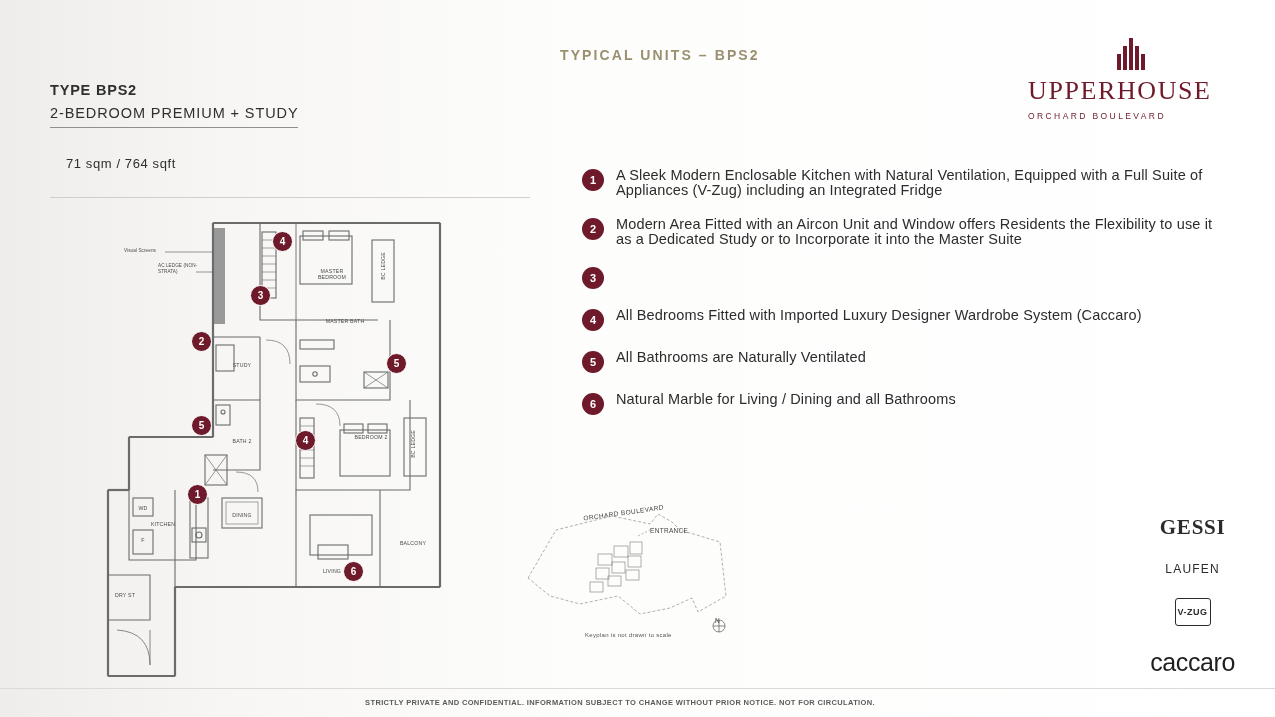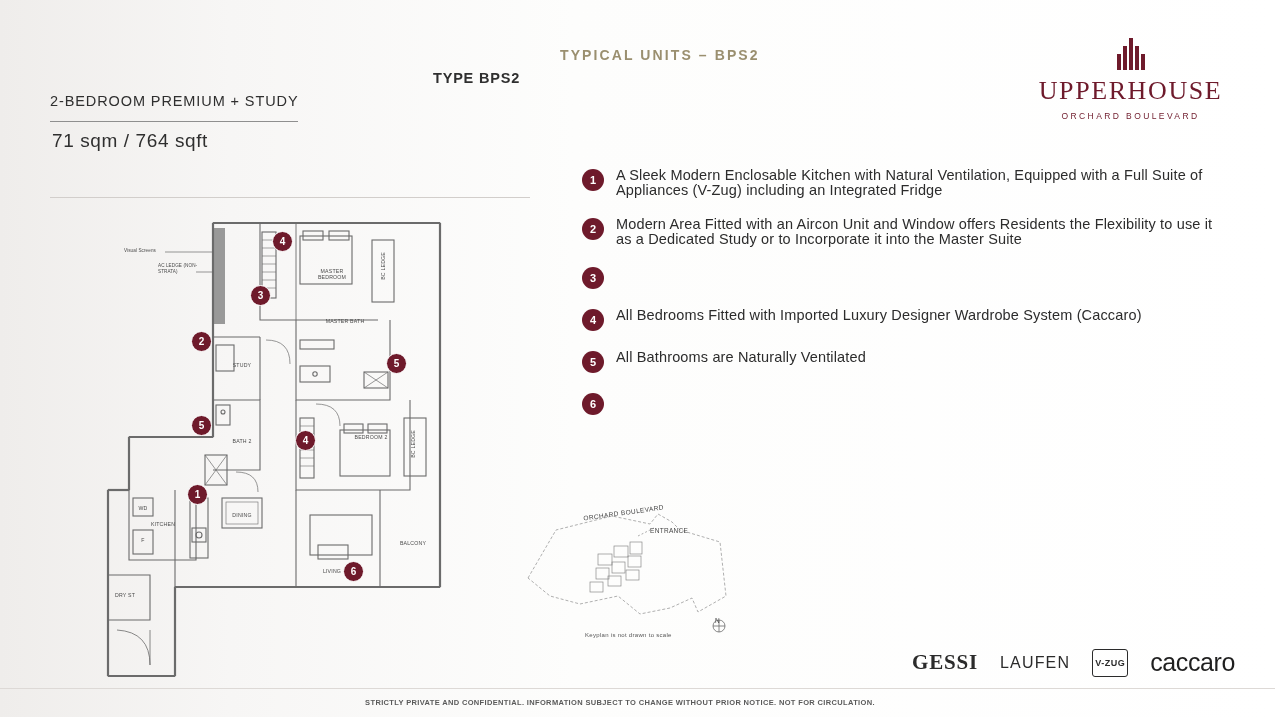--- a/index.html
+++ b/index.html
@@ -28,37 +28,36 @@
     position: absolute;
     left: 50px;
     top: 70px;
     width: 470px;
   }
   .type-label {
     font-size: 14.5px;
     font-weight: bold;
     letter-spacing: 0.8px;
     color: #2f2f2f;
-    margin: 0 0 6px 0;
-    text-align: right;
+    margin: 12px 0 6px 0;
   }
   .subtitle {
     font-size: 14.5px;
     letter-spacing: 0.9px;
     color: #2f2f2f;
     border-bottom: 1px solid #8f8f8f;
     display: inline-block;
-    padding-bottom: 12px;
-    margin-bottom: 4px;
+    padding-bottom: 6px;
+    margin-bottom: 24px;
   }
   .area {
-    font-size: 19px;
+    font-size: 13px;
     letter-spacing: 0.6px;
     color: #2f2f2f;
-    margin: 4px 0 0 2px;
+    margin: 4px 0 0 16px;
   }
   .units {
     font-size: 13.5px;
     letter-spacing: 0.6px;
     color: #2f2f2f;
     margin: 34px 0 0 0;
   }
   .head-rule {
     position: absolute;
     left: 50px;
@@ -78,21 +77,21 @@
     color: #9a8f6f;
     font-weight: bold;
   }
 
   
   .logo {
     position: absolute;
     right: 42px;
     top: 32px;
     width: 205px;
-    text-align: center;
+    text-align: left;
   }
   .logo-mark {
     height: 38px;
     display: flex;
     align-items: flex-end;
     justify-content: center;
     gap: 2px;
   }
   .logo-mark span {
     display: block;
@@ -213,30 +212,31 @@
   }
 
   
   .brands {
     position: absolute;
     right: 40px;
     bottom: 40px;
     display: flex;
     align-items: center;
     gap: 22px;
+    flex-direction: column;
   }
   .brand-gessi {
     font-family: "Liberation Serif", serif;
     font-size: 21px;
     font-weight: bold;
     letter-spacing: 0.8px;
     color: #2b2b2b;
   }
   .brand-laufen {
-    font-size: 16px;
+    font-size: 12px;
     letter-spacing: 1.2px;
     color: #2b2b2b;
   }
   .brand-vzug {
     width: 34px;
     height: 26px;
     border: 1.6px solid #2b2b2b;
     border-radius: 3px;
     display: flex;
     align-items: center;
@@ -335,20 +335,21 @@
     <div class="feature">
       <div class="bullet">4</div>
       <div class="feature-text">All Bedrooms Fitted with Imported Luxury Designer Wardrobe System (Caccaro)</div>
     </div>
     <div class="feature">
       <div class="bullet">5</div>
       <div class="feature-text">All Bathrooms are Naturally Ventilated</div>
     </div>
     <div class="feature">
       <div class="bullet">6</div>
+      <div class="feature-text">Natural Marble for Living / Dining and all Bathrooms</div>
     </div>
   </div>
 
   <div class="plan-wrap" style="left:0;top:0;width:540px;height:690px;">
     <svg class="plan-svg" width="540" height="690" viewBox="0 0 540 690">
       <g stroke="#6b6b6b" fill="none" stroke-width="1.1">
 
         <path d="M213 223 L440 223 L440 490 L440 587 L175 587 L175 676 L108 676 L108 490 L108 490 L129 490 L129 437 L213 437 Z"></path>
 
         <path d="M213 223 L440 223" stroke-width="2.2"></path>

